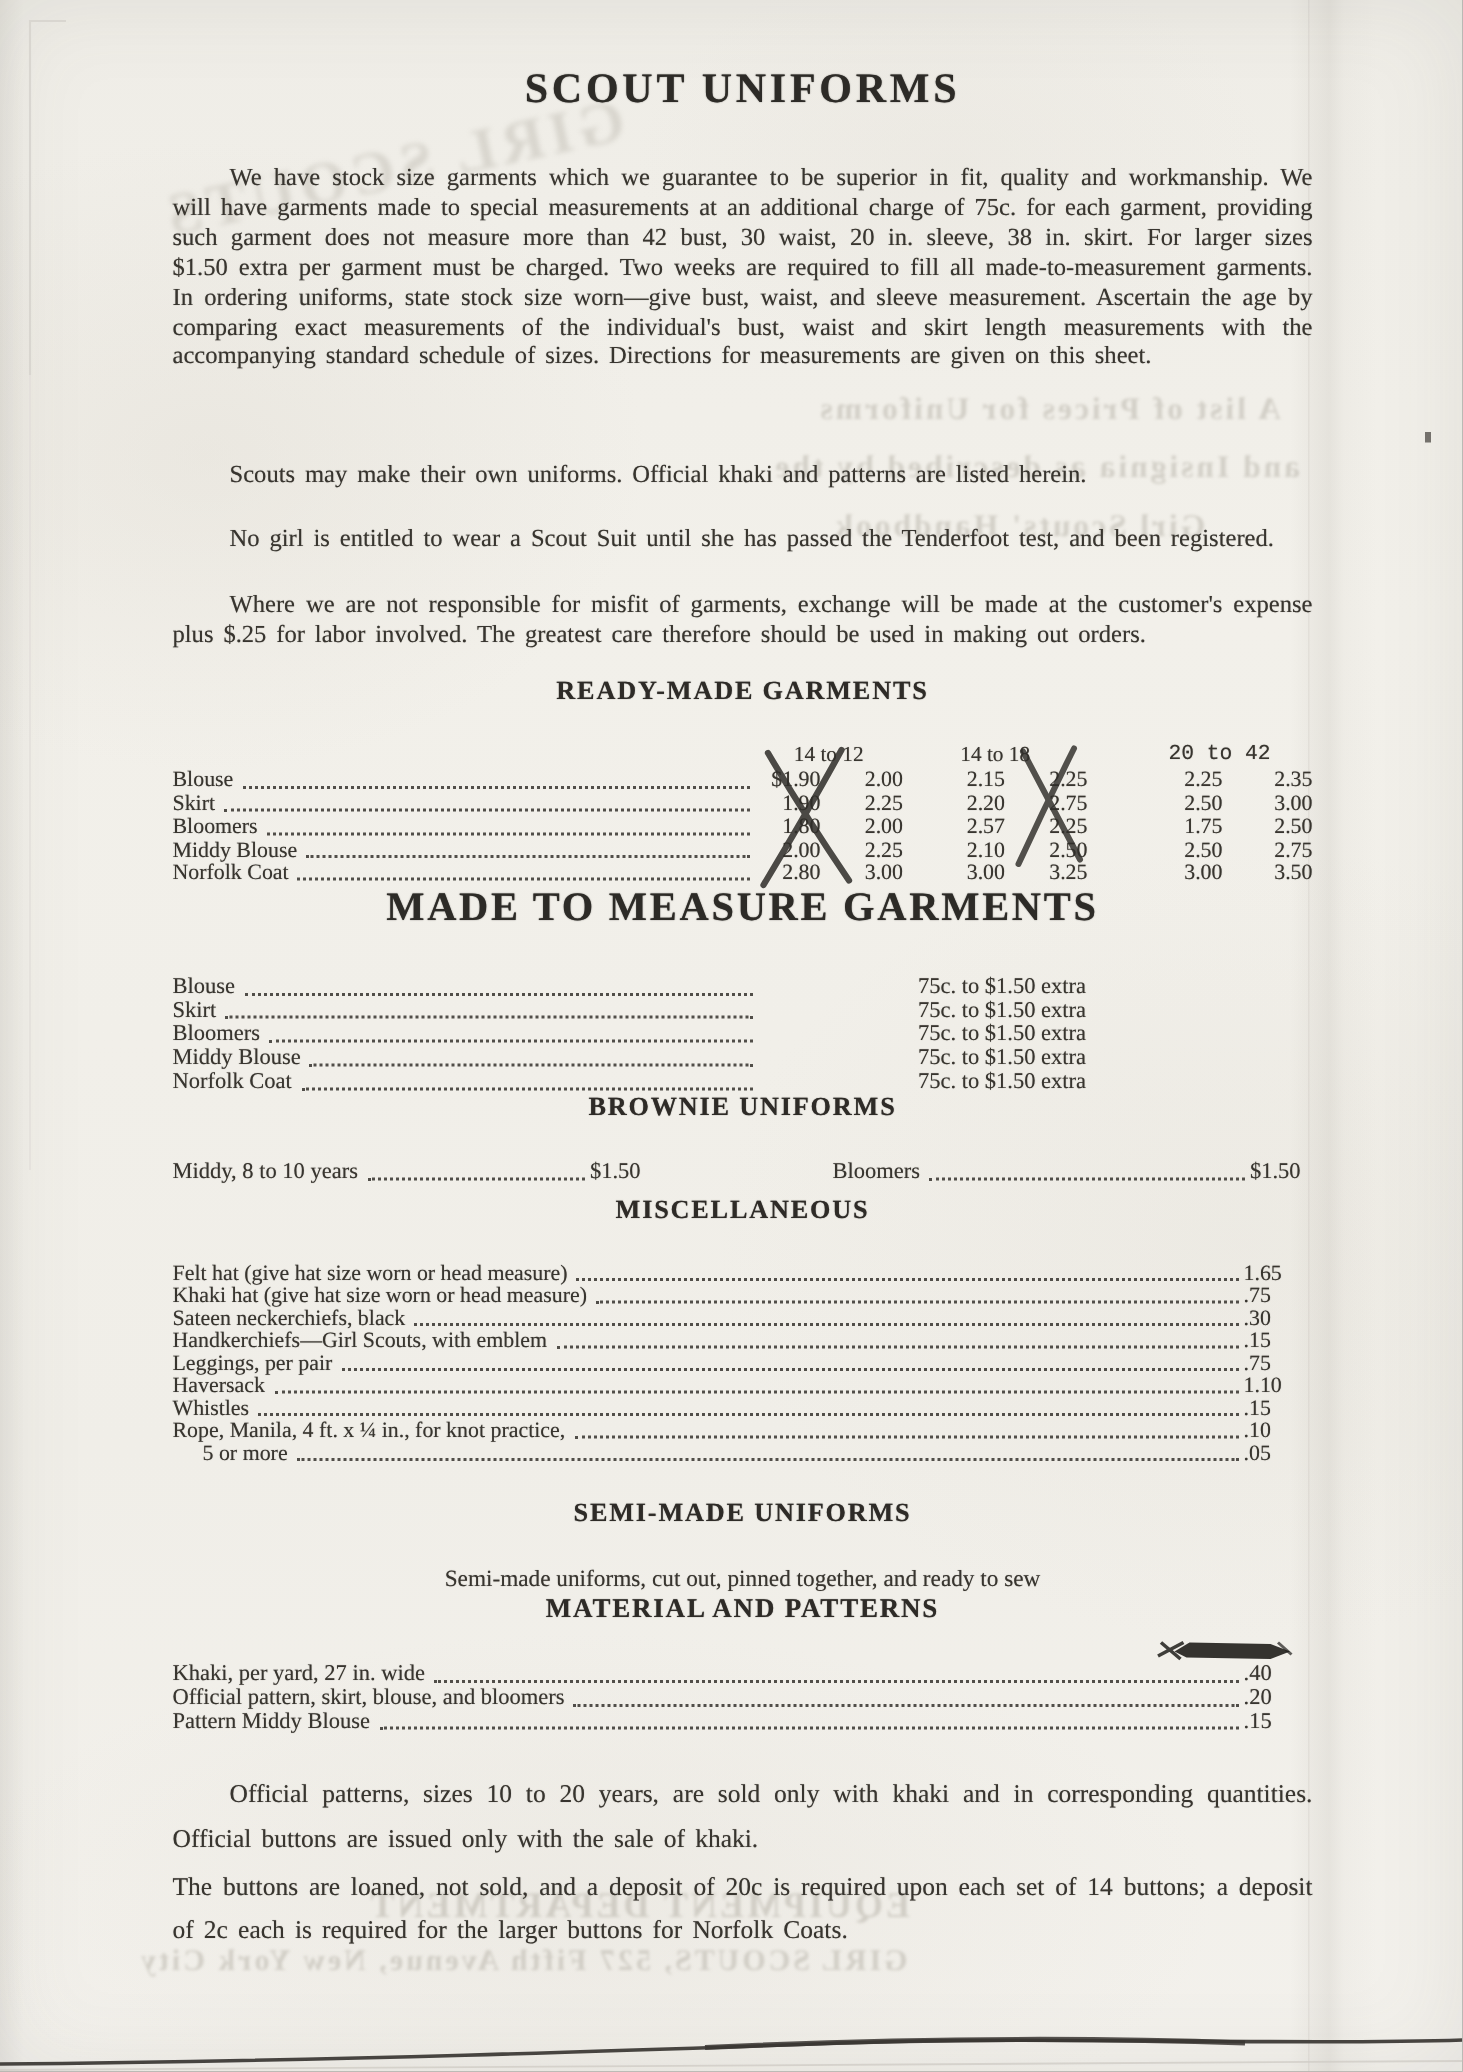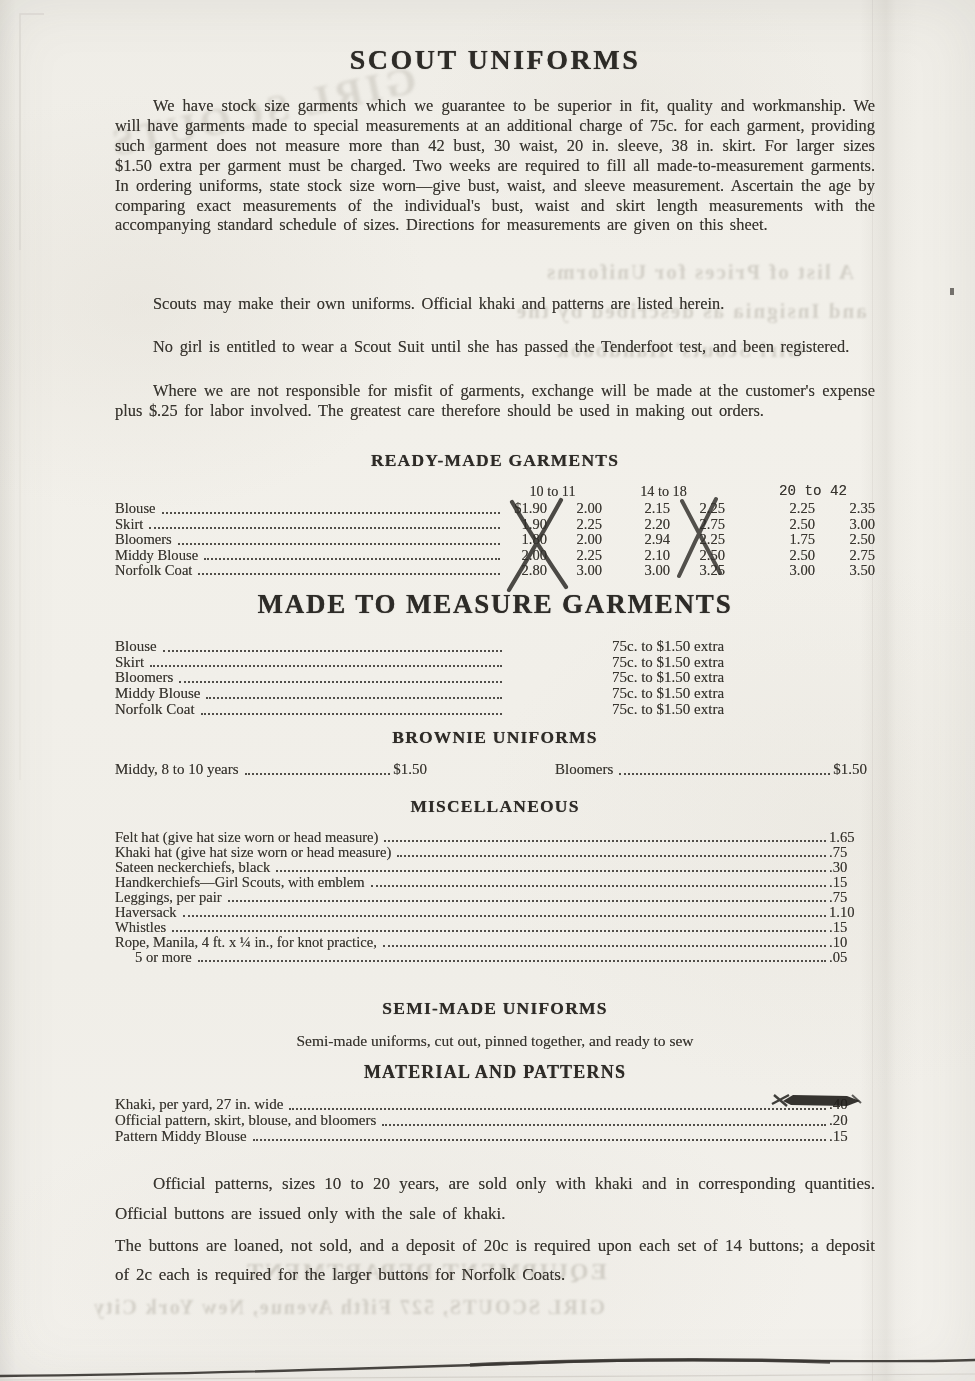--- a/index.html
+++ b/index.html
@@ -10,21 +10,21 @@
     background-color:#f1efe9;
     background-image:
       radial-gradient(ellipse 420px 300px at 14% 22%, rgba(219,214,204,.30), transparent 70%),
       radial-gradient(ellipse 500px 380px at 85% 60%, rgba(224,220,211,.25), transparent 70%),
       radial-gradient(ellipse 600px 260px at 40% 92%, rgba(222,218,209,.28), transparent 70%),
       radial-gradient(ellipse 300px 200px at 65% 8%, rgba(228,224,216,.30), transparent 70%),
       linear-gradient(180deg,#efede7 0%,#f2f0ea 30%,#f0eee8 70%,#f3f1ec 100%);
     box-shadow:inset 0 0 60px rgba(90,85,75,.10);
   }
   .sec{position:absolute;left:115px;width:760px;}
-  .ink{text-shadow:0 0 .6px rgba(56,53,47,.55);}
+  .ink{text-shadow:0 0 .6px rgba(56,53,47,.55);margin-top:12px;}
   .title{font-weight:bold;text-align:center;font-size:28px;letter-spacing:2.5px;color:#2d2b27;
          text-shadow:0 0 .8px rgba(45,43,39,.8);}
   .para{font-size:16.4px;line-height:19.9px;text-align:justify;word-spacing:2.5px;}
   .indent{text-indent:38px;}
   .h-small{font-weight:bold;text-align:center;font-size:17.5px;letter-spacing:1.2px;color:#2e2b27;
            text-shadow:0 0 .7px rgba(46,43,39,.75);}
   .h-big{font-weight:bold;text-align:center;font-size:27px;letter-spacing:1.8px;color:#2d2b27;
          text-shadow:0 0 .8px rgba(45,43,39,.8);}
   .leader{flex:1 1 auto;border-bottom:2px dotted #514e49;margin:0 3px 3px 6px;min-width:12px;}
   
@@ -77,21 +77,21 @@
   <div class="sec title" style="top:44px;">SCOUT UNIFORMS</div>
 
   <div class="sec para indent ink" style="top:96px;">We have stock size garments which we guarantee to be superior in fit, quality and workmanship.  We will have garments made to special measurements at an additional charge of 75c. for each garment, providing such garment does not measure more than 42 bust, 30 waist, 20 in. sleeve, 38 in. skirt.  For larger sizes $1.50 extra per garment must be charged.  Two weeks are required to fill all made-to-measurement garments.  In ordering uniforms, state stock size worn—give bust, waist, and sleeve measurement.  Ascertain the age by comparing exact measurements of the individual's bust, waist and skirt length measurements with the accompanying standard schedule of sizes.  Directions for measurements are given on this sheet.</div>
   <div class="sec para indent ink" style="top:294px;">Scouts may make their own uniforms.  Official khaki and patterns are listed herein.</div>
   <div class="sec para indent ink" style="top:337px;">No girl is entitled to wear a Scout Suit until she has passed the Tenderfoot test, and been registered.</div>
   <div class="sec para indent ink" style="top:381px;">Where we are not responsible for misfit of garments, exchange will be made at the customer's expense plus $.25 for labor involved.  The greatest care therefore should be used in making out orders.</div>
 
   <div class="sec h-small" style="top:450px;">READY-MADE GARMENTS</div>
 
   <div class="sec rm-grid ink" style="top:484px;">
-    <div class="rm-h g1">10 to 11</div>
+    <div class="rm-h g1">14 to 12</div>
     <div class="rm-h g2">14 to 18</div>
     <div class="rm-h g3">20 to 42</div>
 
     <div class="rm-item">
         <span>Blouse</span>
         <span class="leader"></span>
       </div>
     <div class="rm-p">$1.90</div>
     <div class="rm-p">2.00</div>
     <div class="rm-p">2.15</div>
@@ -109,21 +109,21 @@
     <div class="rm-p">2.75</div>
     <div class="rm-p">2.50</div>
     <div class="rm-p">3.00</div>
 
     <div class="rm-item">
         <span>Bloomers</span>
         <span class="leader"></span>
       </div>
     <div class="rm-p">1.80</div>
     <div class="rm-p">2.00</div>
-    <div class="rm-p">2.94</div>
+    <div class="rm-p">2.57</div>
     <div class="rm-p">2.25</div>
     <div class="rm-p">1.75</div>
     <div class="rm-p">2.50</div>
 
     <div class="rm-item">
         <span>Middy Blouse</span>
         <span class="leader"></span>
       </div>
     <div class="rm-p">2.00</div>
     <div class="rm-p">2.25</div>

